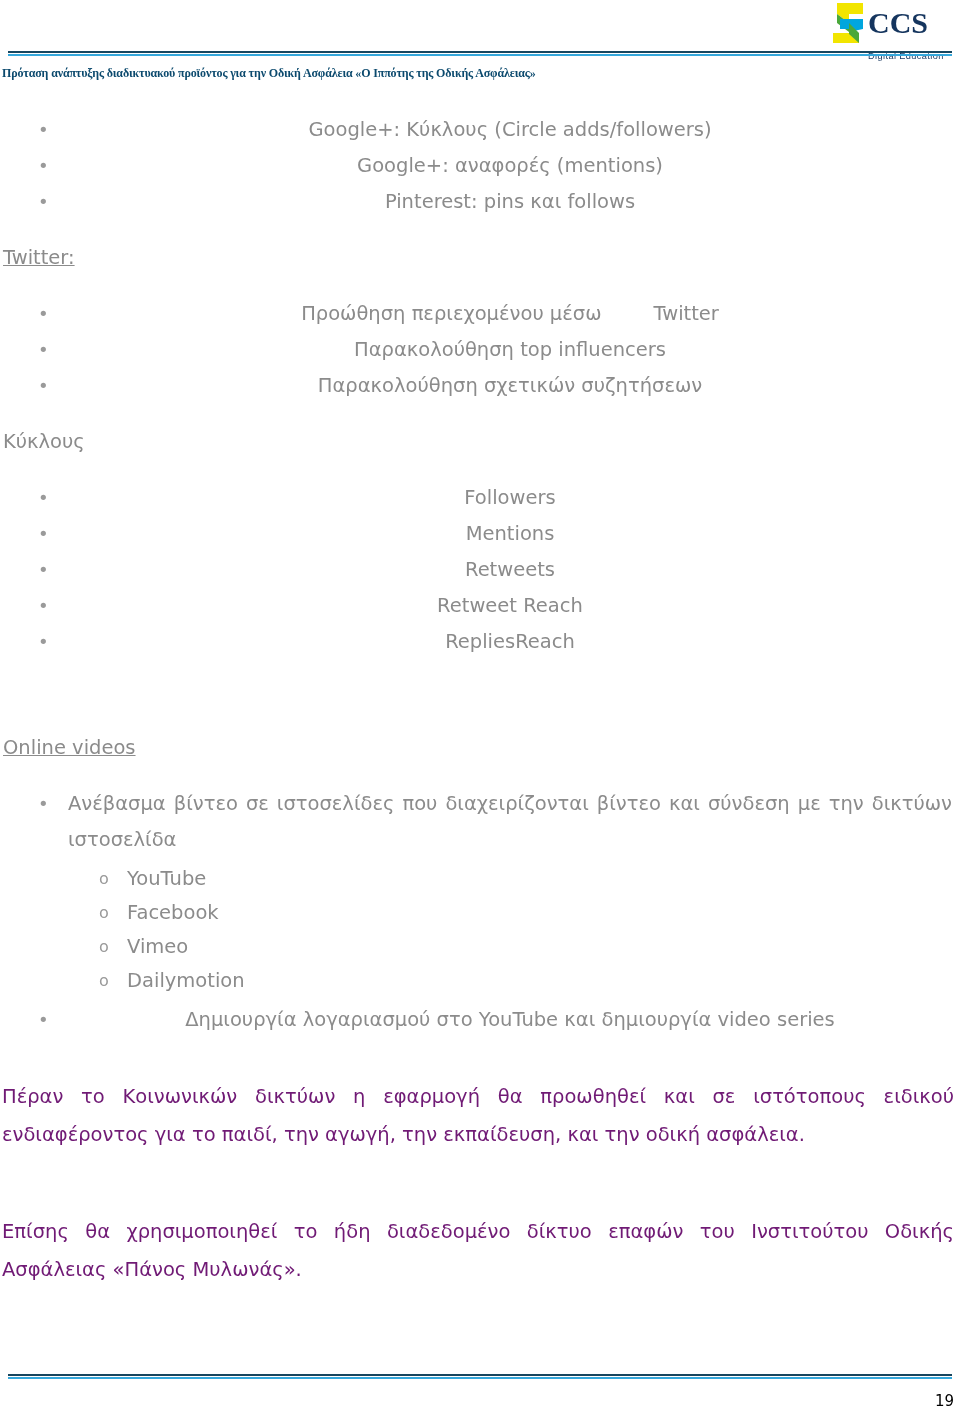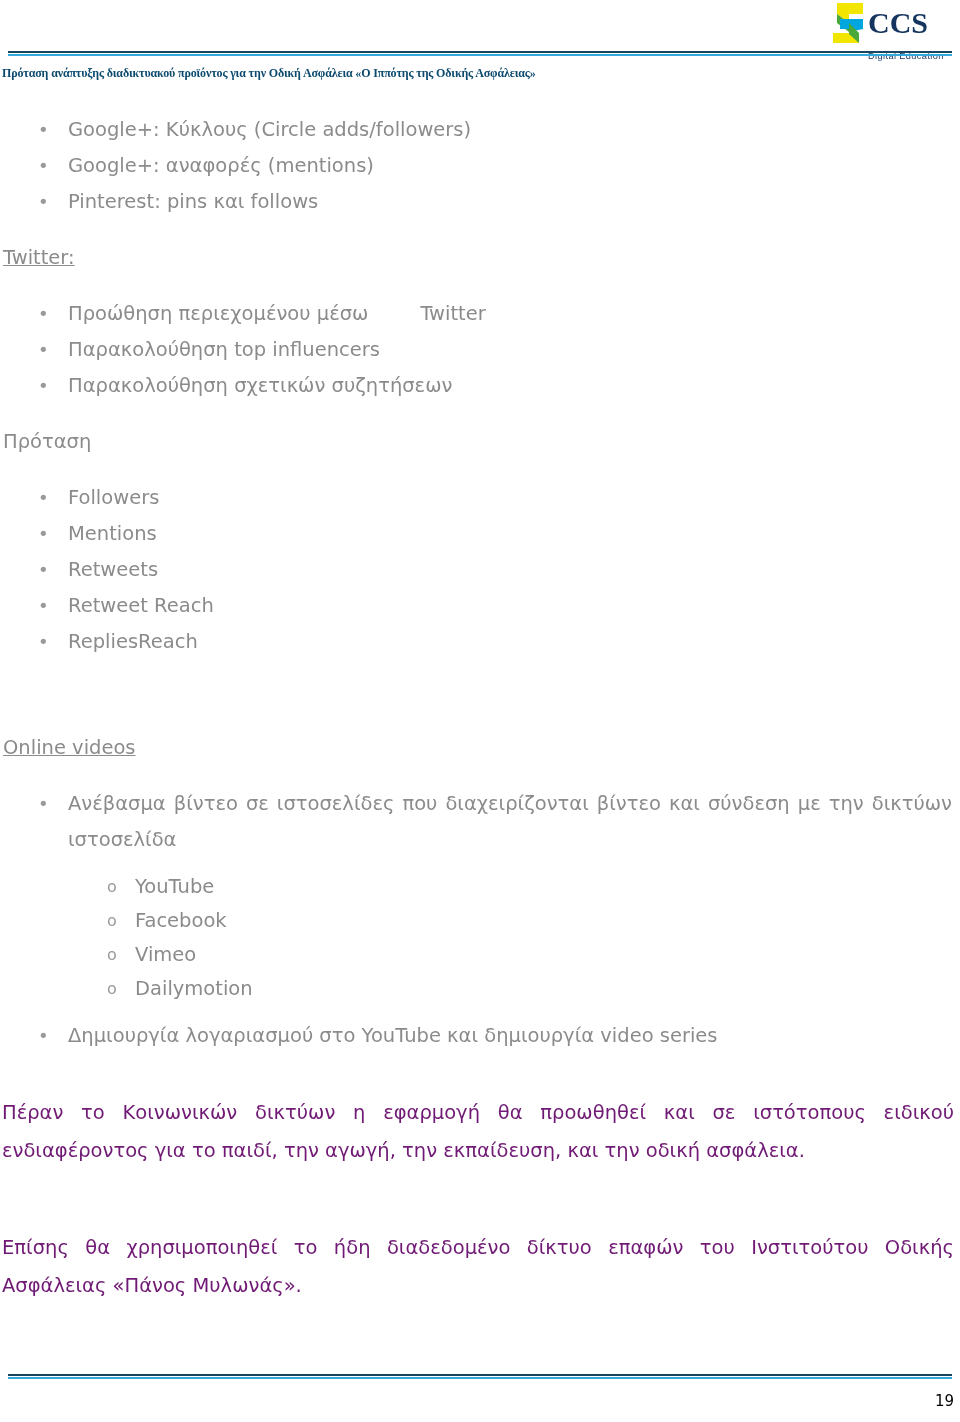--- a/index.html
+++ b/index.html
@@ -134,34 +134,35 @@
     list-style: none;
     margin: 0;
     padding: 0;
   }
   ul.lvl1 > li {
     position: relative;
     padding-left: 68px;
     padding-right: 8px;
     line-height: 36px;
     min-height: 36px;
+    text-align: center;
   }
   ul.lvl1 > li::before {
     content: "\2022";
     position: absolute;
     left: 38px;
     top: 0;
     color: #9a9a9a;
     font-size: 18px;
     line-height: 36px;
   }
 
   ul.lvl2 {
     list-style: none;
-    margin: 12px;
+    margin: 4px;
     padding: 0;
   }
   ul.lvl2 > li {
     position: relative;
     padding-left: 123px;
     line-height: 34px;
     min-height: 34px;
   }
   ul.lvl2 > li::before {
     content: "o";
@@ -269,21 +270,21 @@
       <li>
         <span>Προώθηση περιεχομένου μέσω</span><span class="twitter-gap"></span><span>Twitter</span>
       </li>
       <li>Παρακολούθηση top influencers</li>
       <li>Παρακολούθηση σχετικών συζητήσεων</li>
     </ul>
 
     <div class="spacer-sm"></div>
 
     <div class="head-wrap">
-      <span class="section-head">Πρόταση</span>
+      <span class="section-head">Κύκλους</span>
     </div>
 
     <div class="spacer-sm"></div>
 
     <ul class="lvl1">
       <li>Followers</li>
       <li>Mentions</li>
       <li>Retweets</li>
       <li>Retweet Reach</li>
       <li>RepliesReach</li>

